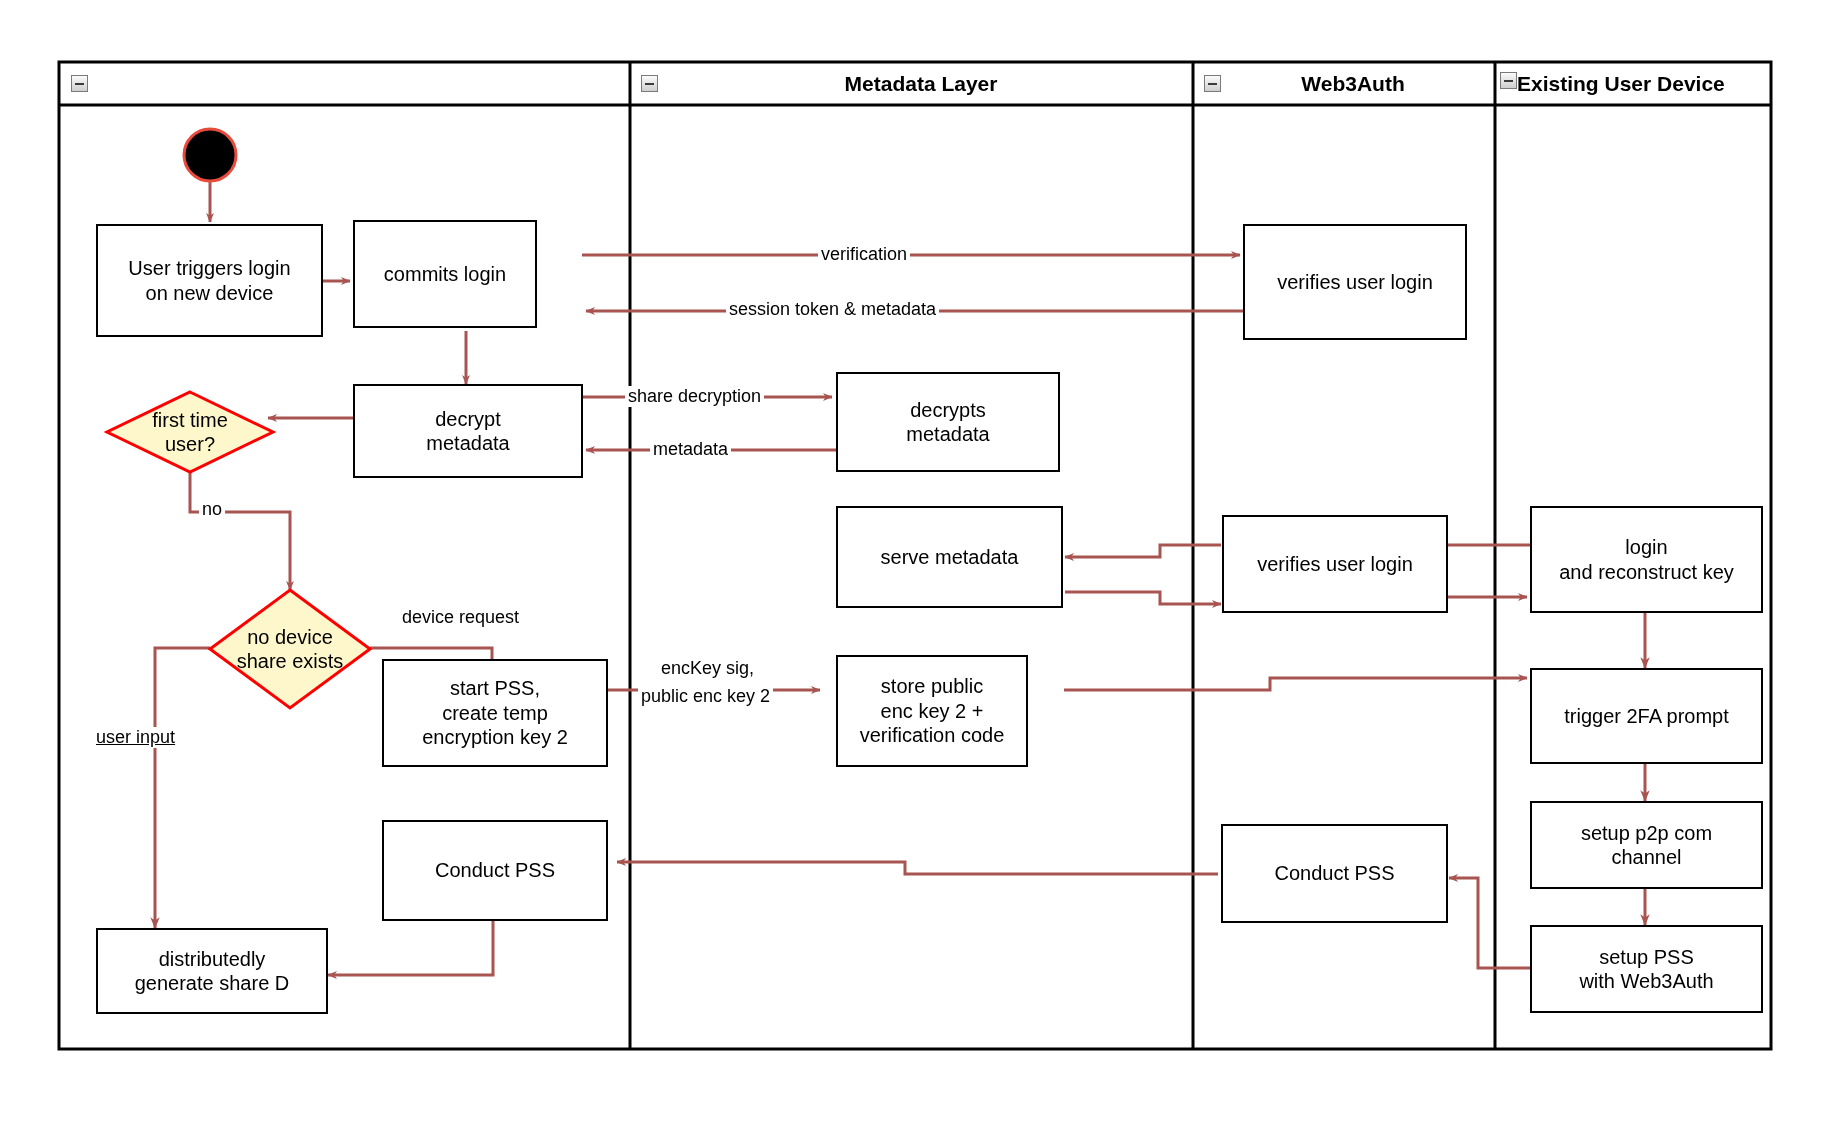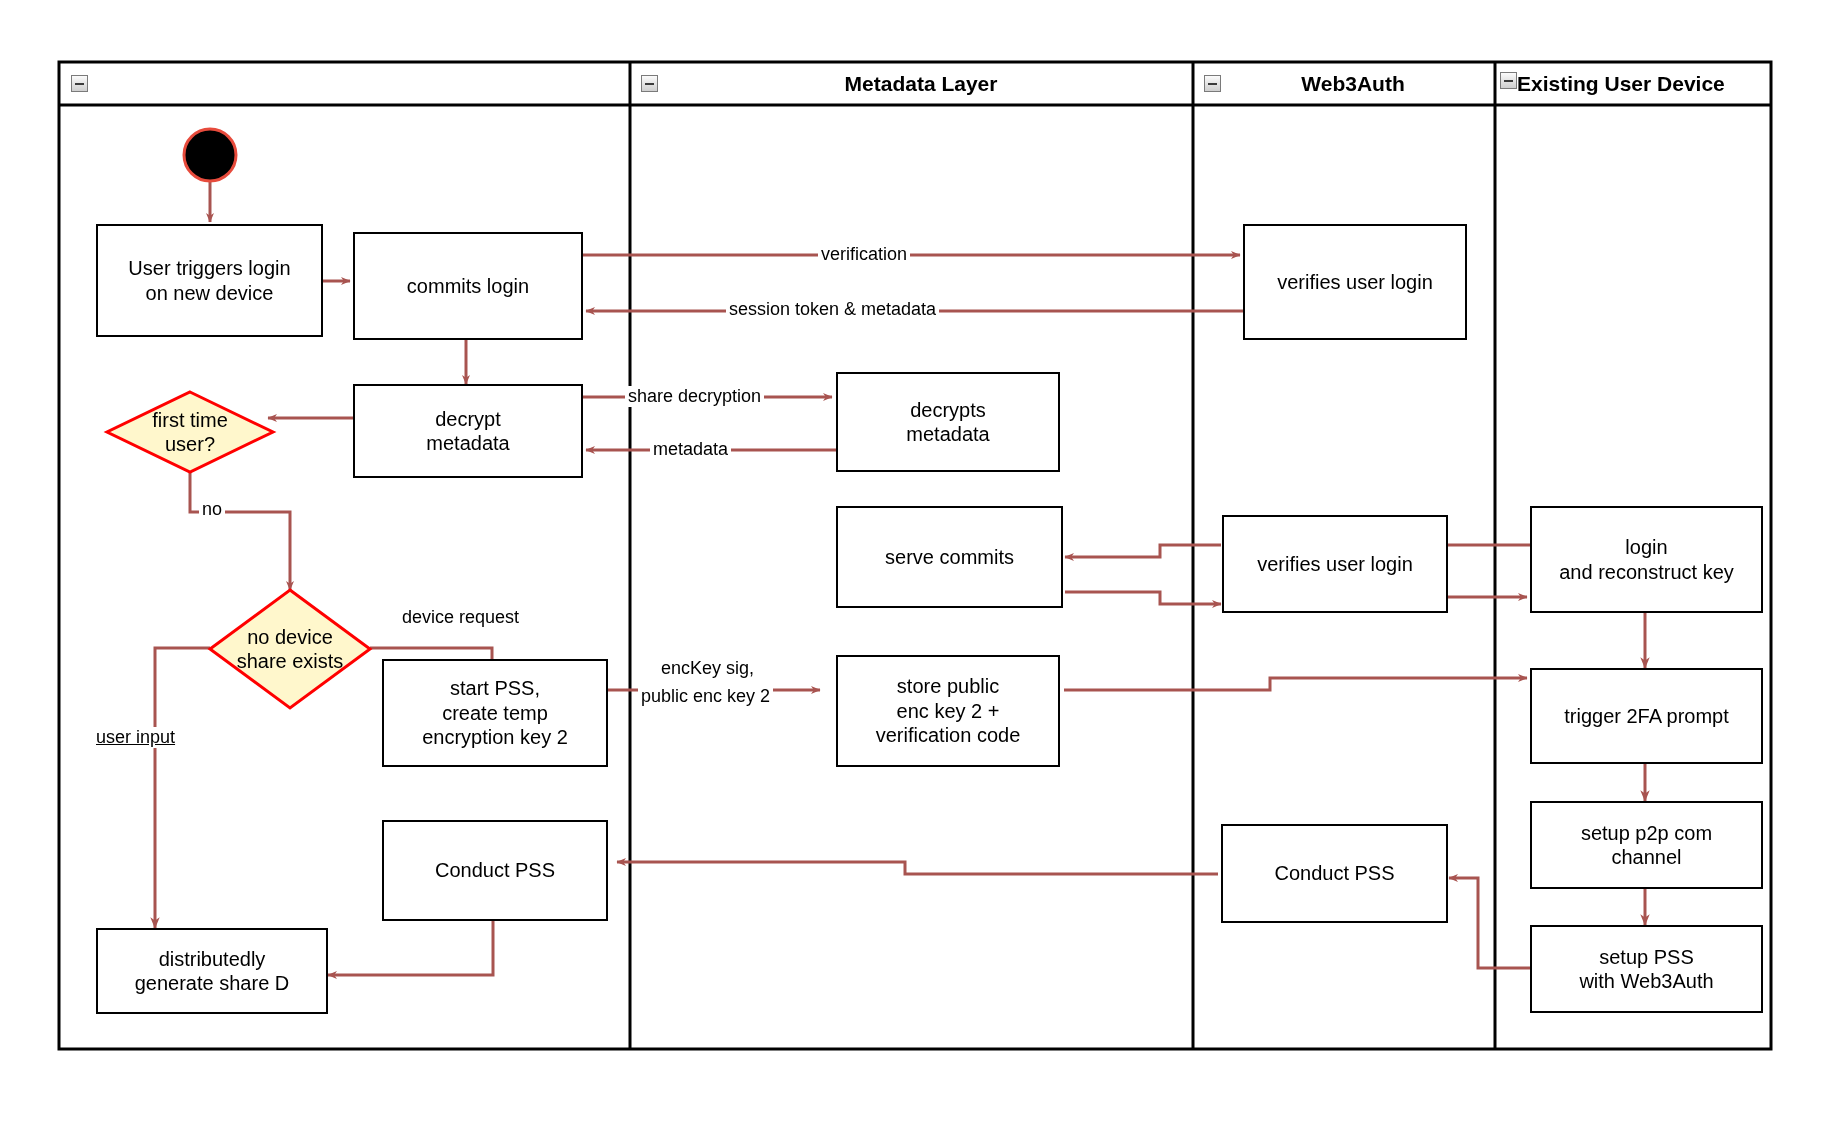--- a/index.html
+++ b/index.html
@@ -135,53 +135,53 @@
 
   <div class="collapse-icon" style="left:1500px;top:72px;">
       <i></i>
     </div>
   <div class="lane-title" style="left:1517px;top:62px;width:250px;height:43px;justify-content:flex-start;">Existing User Device</div>
 
   <div class="node" style="left:96px;top:224px;width:227px;height:113px;">
     <span>User triggers login<br>on new device</span>
   </div>
 
-  <div class="node" style="left:353px;top:232px;width:230px;height:108px;">
+  <div class="node" style="left:353px;top:220px;width:184px;height:108px;">
     <span>commits login</span>
   </div>
 
   <div class="node" style="left:1243px;top:224px;width:224px;height:116px;">
     <span>verifies user login</span>
   </div>
 
   <div class="node" style="left:353px;top:384px;width:230px;height:94px;">
     <span>decrypt<br>metadata</span>
   </div>
 
   <div class="node" style="left:836px;top:372px;width:224px;height:100px;">
     <span>decrypts<br>metadata</span>
   </div>
 
   <div class="node" style="left:836px;top:506px;width:227px;height:102px;">
-    <span>serve commits</span>
+    <span>serve metadata</span>
   </div>
 
   <div class="node" style="left:1222px;top:515px;width:226px;height:98px;">
     <span>verifies user login</span>
   </div>
 
   <div class="node" style="left:1530px;top:506px;width:233px;height:107px;">
     <span>login<br>and reconstruct key</span>
   </div>
 
   <div class="node" style="left:382px;top:659px;width:226px;height:108px;">
     <span>start PSS,<br>create temp<br>encryption key 2</span>
   </div>
 
-  <div class="node" style="left:836px;top:655px;width:224px;height:112px;">
+  <div class="node" style="left:836px;top:655px;width:192px;height:112px;">
     <span>store public<br>enc key 2 +<br>verification code</span>
   </div>
 
   <div class="node" style="left:1530px;top:668px;width:233px;height:96px;">
     <span>trigger 2FA prompt</span>
   </div>
 
   <div class="node" style="left:1530px;top:801px;width:233px;height:88px;">
     <span>setup p2p com<br>channel</span>
   </div>

